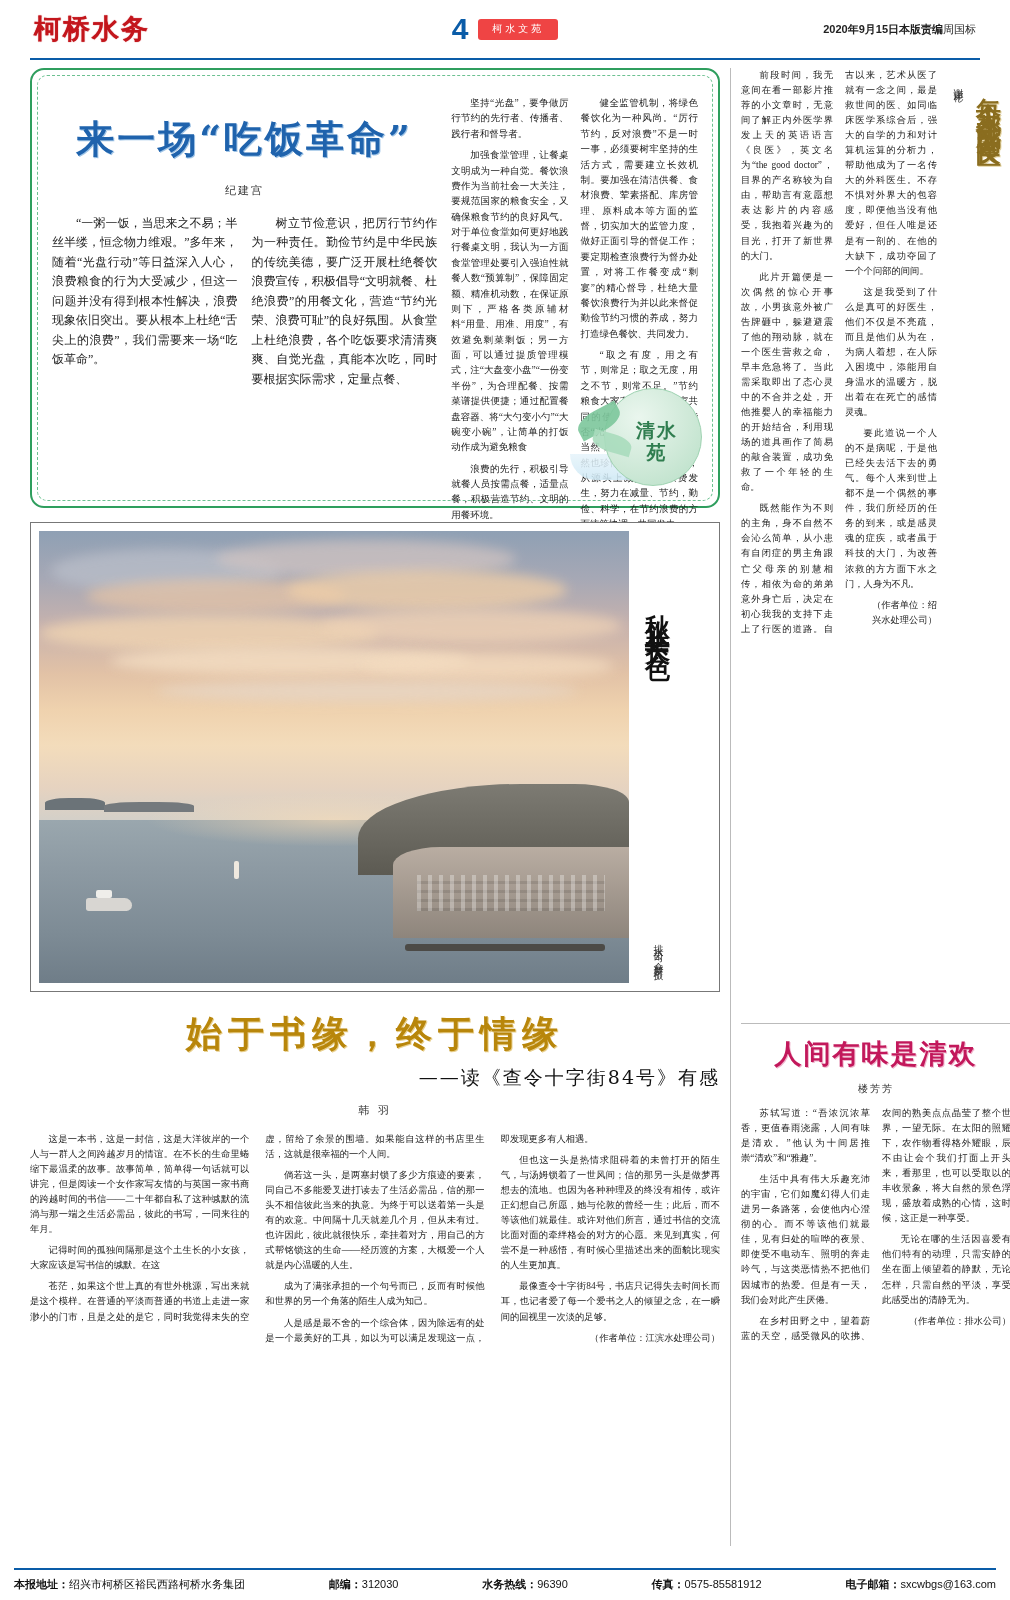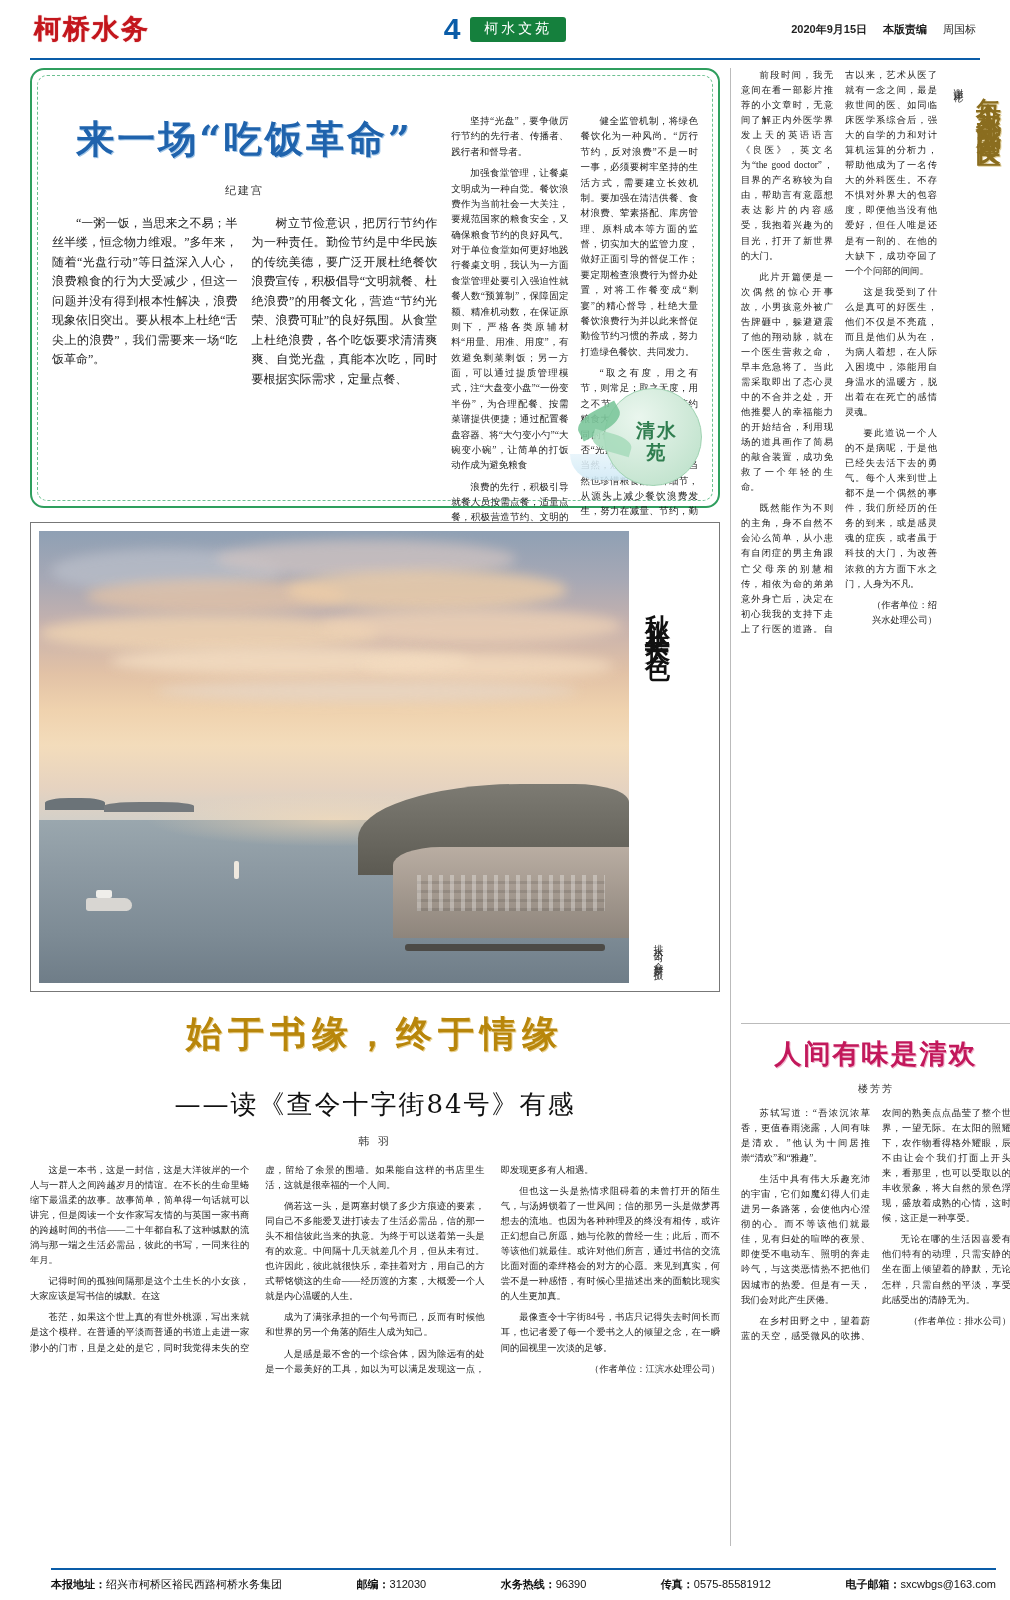--- a/index.html
+++ b/index.html
@@ -48,34 +48,33 @@
     justify-content: center;
     gap: 10px;
   }
   .page-number {
     font-family: "Liberation Sans", sans-serif;
     font-weight: bold;
     font-size: 30px;
     color: #0a5ca8;
   }
   .section-badge {
-    background: #15803d;
+    background: #ef4444;
     color: #fff;
-    font-size: 14px;
+    font-size: 10px;
     letter-spacing: 3px;
     padding: 3px 14px 4px 14px;
     border-radius: 3px;
     font-family: "DejaVu Serif", serif;
   }
   .masthead-right {
     margin-left: auto;
     font-size: 11px;
     color: #222;
     display: flex;
-    gap: 16px;
     align-items: baseline;
     padding-right: 4px;
     font-family: "Liberation Sans", sans-serif;
   }
   .masthead-right .date { font-weight: bold; }
   .masthead-right .editor-label { font-weight: bold; }
 
   
   .content {
     position: relative;
@@ -145,21 +144,21 @@
     font-size: 12px;
     line-height: 1.62;
     text-align: justify;
     color: #1c1c1c;
   }
   .body-cols p { margin: 0 0 6px 0; text-indent: 2em; }
   .col2-body {
     font-size: 9.5px;
     line-height: 1.62;
     text-align: justify;
-    margin-top: 28px;
+    margin-top: 10px;
     column-count: 2;
     column-gap: 12px;
   }
   .col2-body p { margin: 0 0 6px 0; text-indent: 2em; }
 
   
   .seal {
     position: absolute;
     right: -4px;
     bottom: 4px;
@@ -355,23 +354,23 @@
   .headline-2 {
     text-align: center;
     font-family: "DejaVu Serif", serif;
     font-weight: bold;
     font-size: 36px;
     letter-spacing: 6px;
     color: #b8860b;
     text-shadow: 1px 1px 0 #e8cf8d;
   }
   .subhead-2 {
-    text-align: center;
-    font-size: 26px;
-    margin-top: 28px;
+    text-align: right;
+    font-size: 19px;
+    margin-top: 6px;
     letter-spacing: 2px;
     color: #111;
     font-family: "DejaVu Serif", serif;
   }
   .byline-2 {
     text-align: center;
     font-size: 11px;
     margin-top: 12px;
     letter-spacing: 3px;
     color: #333;
@@ -460,21 +459,20 @@
   .footer {
     position: absolute;
     left: 14px; right: 14px; bottom: 8px;
     border-top: 2px solid #0a5ca8;
     padding-top: 7px;
     display: flex;
     justify-content: space-between;
     font-size: 11px;
     font-family: "Liberation Sans", sans-serif;
     color: #111;
-    margin-left: 37px;
   }
   .footer b { font-weight: bold; }
 </style>
 </head>
 <body>
 
 <div class="page">
 
   <div class="masthead">
     <div class="masthead-logo">柯桥水务</div>

